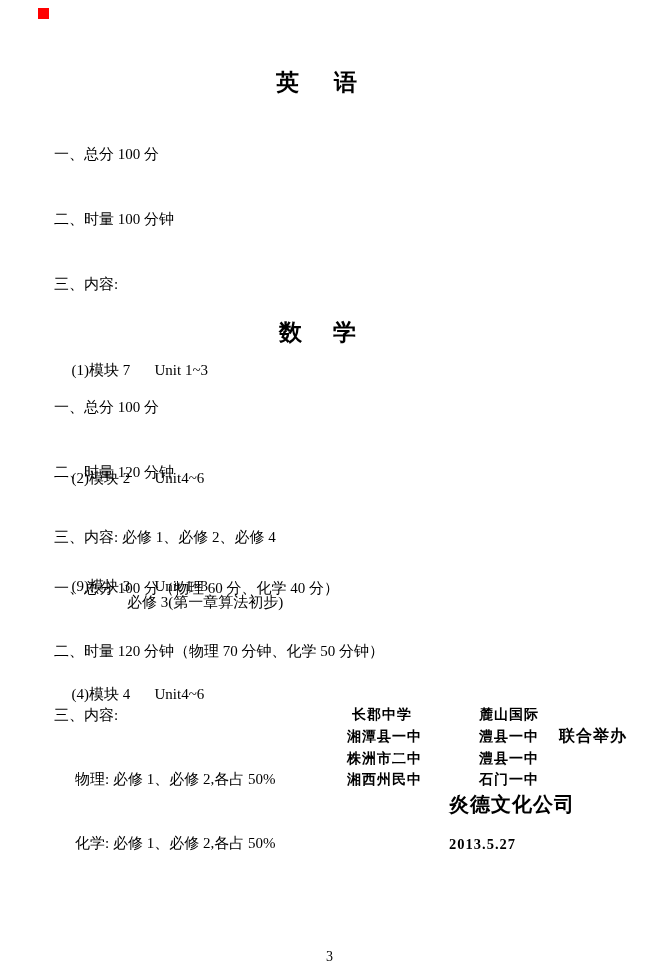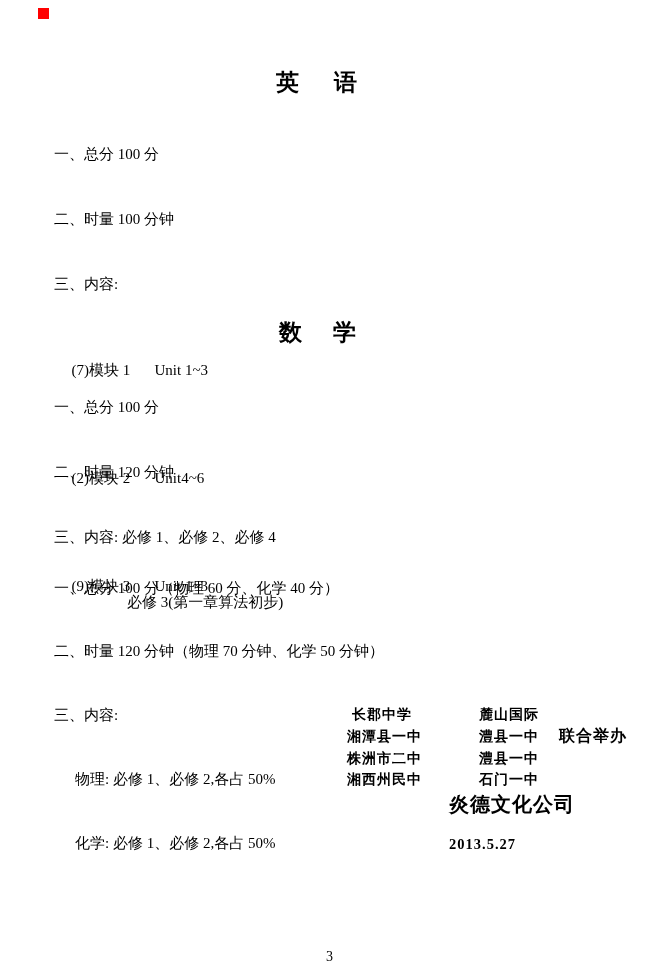--- a/index.html
+++ b/index.html
@@ -70,27 +70,30 @@
 <div class="page">
 
   <div class="red-marker" style="background: rgb(255, 0, 0);"></div>
 
   <div class="sec-title title-english">英　语</div>
   <div class="body-block block-english">
     <div>一、总分 100 分</div>
     <div>二、时量 100 分钟</div>
     <div>三、内容:</div>
     <div class="module-row">
-      <span class="module-label">(7)模块 1</span><span>Unit 1~3</span>
+      <span class="module-label">(1)模块 7</span><span>Unit 1~3</span>
     </div>
     <div class="module-row">
       <span class="module-label">(2)模块 2</span><span>Unit4~6</span>
     </div>
     <div class="module-row">
       <span class="module-label">(9)模块 3</span><span>Unit 1~3</span>
+    </div>
+    <div class="module-row">
+      <span class="module-label">(4)模块 4</span><span>Unit4~6</span>
     </div>
   </div>
 
   <div class="sec-title title-math">数　学</div>
   <div class="body-block block-math">
     <div>一、总分 100 分</div>
     <div>二、时量 120 分钟</div>
     <div>三、内容: 必修 1、必修 2、必修 4</div>
     <div class="math-continuation">必修 3(第一章算法初步)</div>
   </div>

